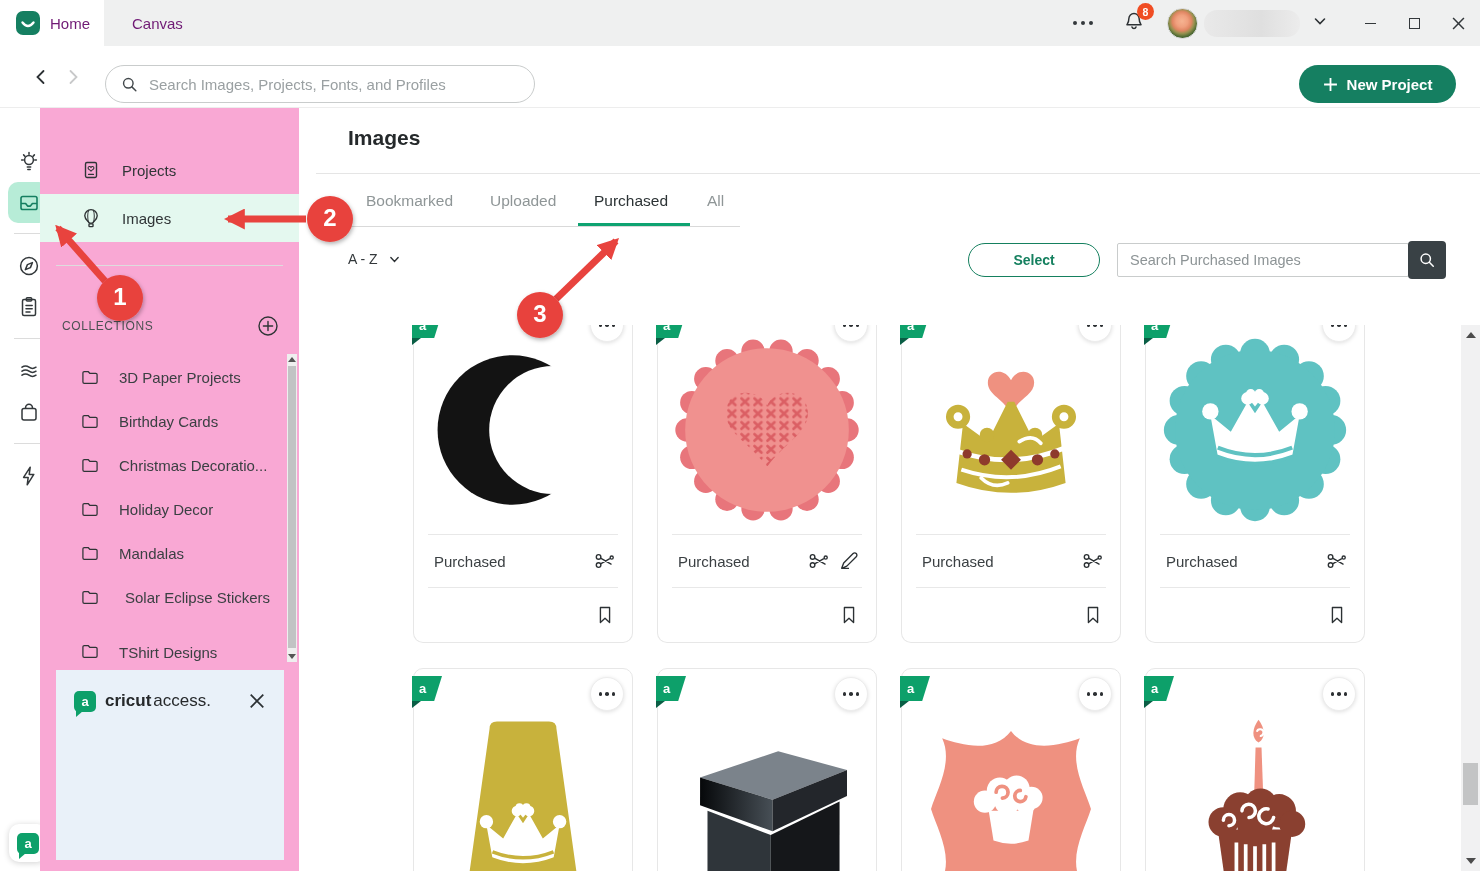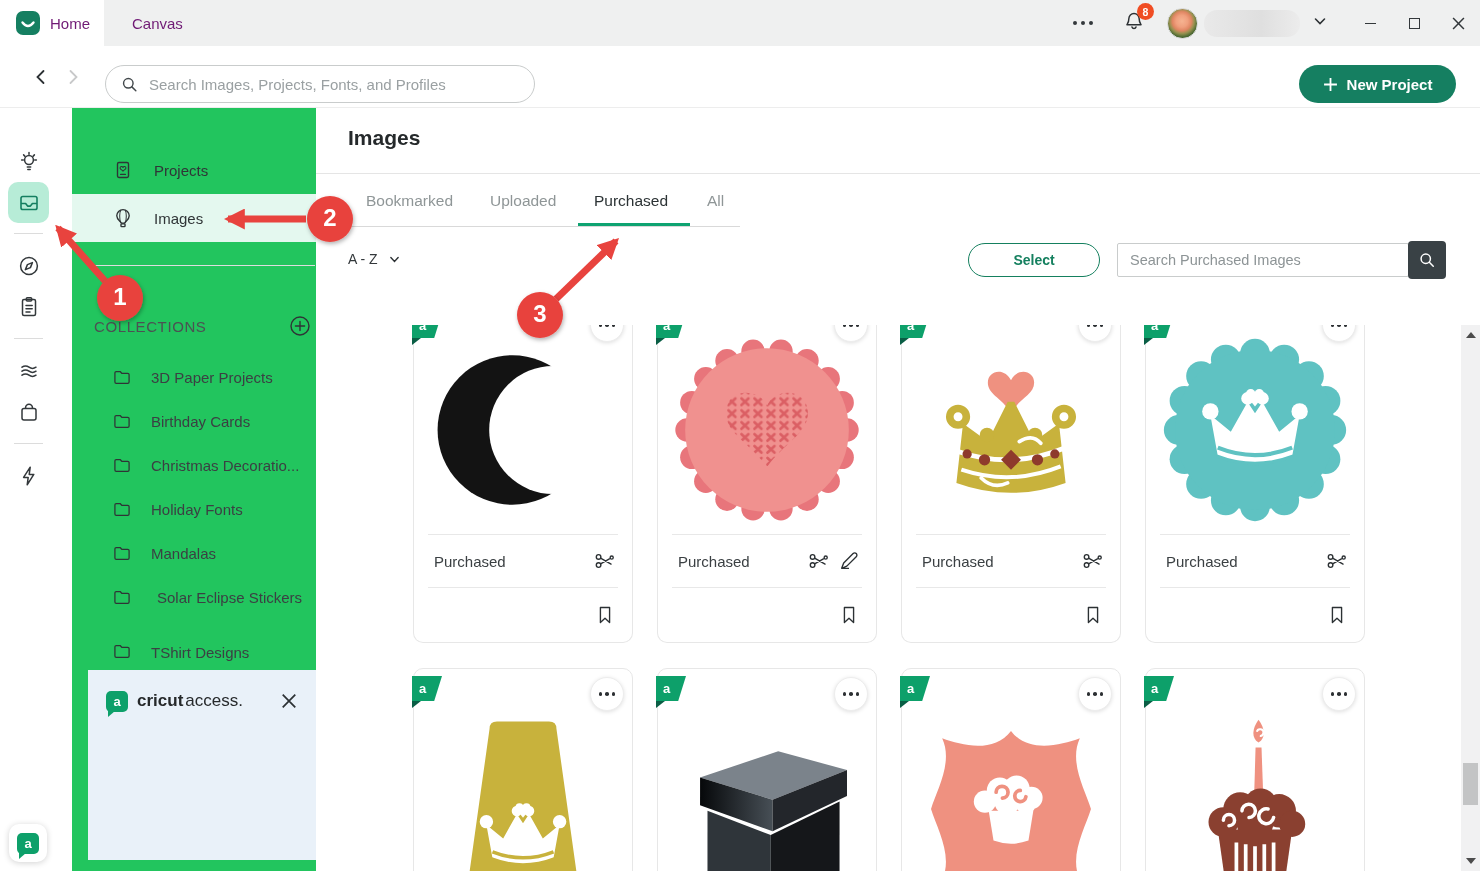--- a/index.html
+++ b/index.html
@@ -54,27 +54,27 @@
   .rail-div { position:absolute; left:14px; width:29px; height:0; border-top:1px solid #dcdcdc; }
   .access-badge-btn { position:absolute; left:9px; top:716px; width:38px; height:38px; background:#fff;
                       border-radius:10px; box-shadow:0 1px 6px rgba(0,0,0,.18); display:flex; align-items:center;
                       justify-content:center; cursor:pointer; }
   .access-logo { position:relative; width:22px; height:21px; background:#0da06a; border-radius:5px;
                  display:flex; align-items:center; justify-content:center; color:#fff; font-size:13px; font-weight:bold; }
   .access-logo::after { content:""; position:absolute; left:2px; bottom:-5px; width:0; height:0;
                         border-top:6px solid #0da06a; border-right:7px solid transparent; }
 
   
-  .sidebar { position:absolute; left:72px; top:108px; width:259px; height:763px; background:#22c55e; }
+  .sidebar { position:absolute; left:40px; top:108px; width:259px; height:763px; background:#f9a8d4; }
   .side-item { position:absolute; left:0; width:259px; height:48px; display:flex; align-items:center; gap:20px;
                padding-left:40px; font-size:15px; color:#303537; cursor:pointer; }
   .side-item.active { background:#e4f8ef; }
   .side-div { position:absolute; left:16px; right:16px; border-top:1px solid #dddddd; }
   .collections { position:absolute; left:0; top:196px; width:259px; height:44px; display:flex; align-items:center; }
-  .collections .lbl { padding-left:22px; font-size:15px; letter-spacing:.6px; color:#4c5153; }
+  .collections .lbl { padding-left:22px; font-size:12px; letter-spacing:.6px; color:#4c5153; }
   .add-collection { margin-left:auto; margin-right:18px; width:26px; height:26px; border:none; background:transparent;
                     cursor:pointer; display:flex; align-items:center; justify-content:center; }
   .folder-row { position:absolute; left:0; width:240px; height:40px; display:flex; align-items:center; gap:19px;
                 padding-left:40px; font-size:15px; color:#3b4043; cursor:pointer; }
   .side-scroll { position:absolute; left:247px; top:246px; width:10px; height:308px; background:#efefef; }
   .side-scroll .thumb { position:absolute; left:1px; top:12px; width:8px; height:282px; background:#c2c3c4; }
   .tri-up, .tri-dn { position:absolute; left:1px; width:0; height:0; border-left:4px solid transparent; border-right:4px solid transparent; }
   .tri-up { top:3px; border-bottom:5px solid #555; }
   .tri-dn { bottom:3px; border-top:5px solid #555; }
 
@@ -310,21 +310,21 @@
     <div class="folder-row" style="top:337px;">
       <svg width="20" height="20" viewBox="0 0 24 24" fill="none" stroke="#2f3436" stroke-width="1.5" stroke-linejoin="round">
           <path d="M3.5 7 a1.6 1.6 0 0 1 1.6-1.6 h4.6 l2 2.1 h7.2 A1.6 1.6 0 0 1 20.5 9.1 v8.9 a1.6 1.6 0 0 1-1.6 1.6 H5.1 a1.6 1.6 0 0 1-1.6-1.6 Z"></path>
         </svg>
       <span>Christmas Decoratio...</span>
     </div>
     <div class="folder-row" style="top:381px;">
       <svg width="20" height="20" viewBox="0 0 24 24" fill="none" stroke="#2f3436" stroke-width="1.5" stroke-linejoin="round">
           <path d="M3.5 7 a1.6 1.6 0 0 1 1.6-1.6 h4.6 l2 2.1 h7.2 A1.6 1.6 0 0 1 20.5 9.1 v8.9 a1.6 1.6 0 0 1-1.6 1.6 H5.1 a1.6 1.6 0 0 1-1.6-1.6 Z"></path>
         </svg>
-      <span>Holiday Fonts</span>
+      <span>Holiday Decor</span>
     </div>
     <div class="folder-row" style="top:425px;">
       <svg width="20" height="20" viewBox="0 0 24 24" fill="none" stroke="#2f3436" stroke-width="1.5" stroke-linejoin="round">
           <path d="M3.5 7 a1.6 1.6 0 0 1 1.6-1.6 h4.6 l2 2.1 h7.2 A1.6 1.6 0 0 1 20.5 9.1 v8.9 a1.6 1.6 0 0 1-1.6 1.6 H5.1 a1.6 1.6 0 0 1-1.6-1.6 Z"></path>
         </svg>
       <span>Mandalas</span>
     </div>
     <div class="folder-row" style="top:469px;gap:25px;">
       <svg width="20" height="20" viewBox="0 0 24 24" fill="none" stroke="#2f3436" stroke-width="1.5" stroke-linejoin="round">
           <path d="M3.5 7 a1.6 1.6 0 0 1 1.6-1.6 h4.6 l2 2.1 h7.2 A1.6 1.6 0 0 1 20.5 9.1 v8.9 a1.6 1.6 0 0 1-1.6 1.6 H5.1 a1.6 1.6 0 0 1-1.6-1.6 Z"></path>

